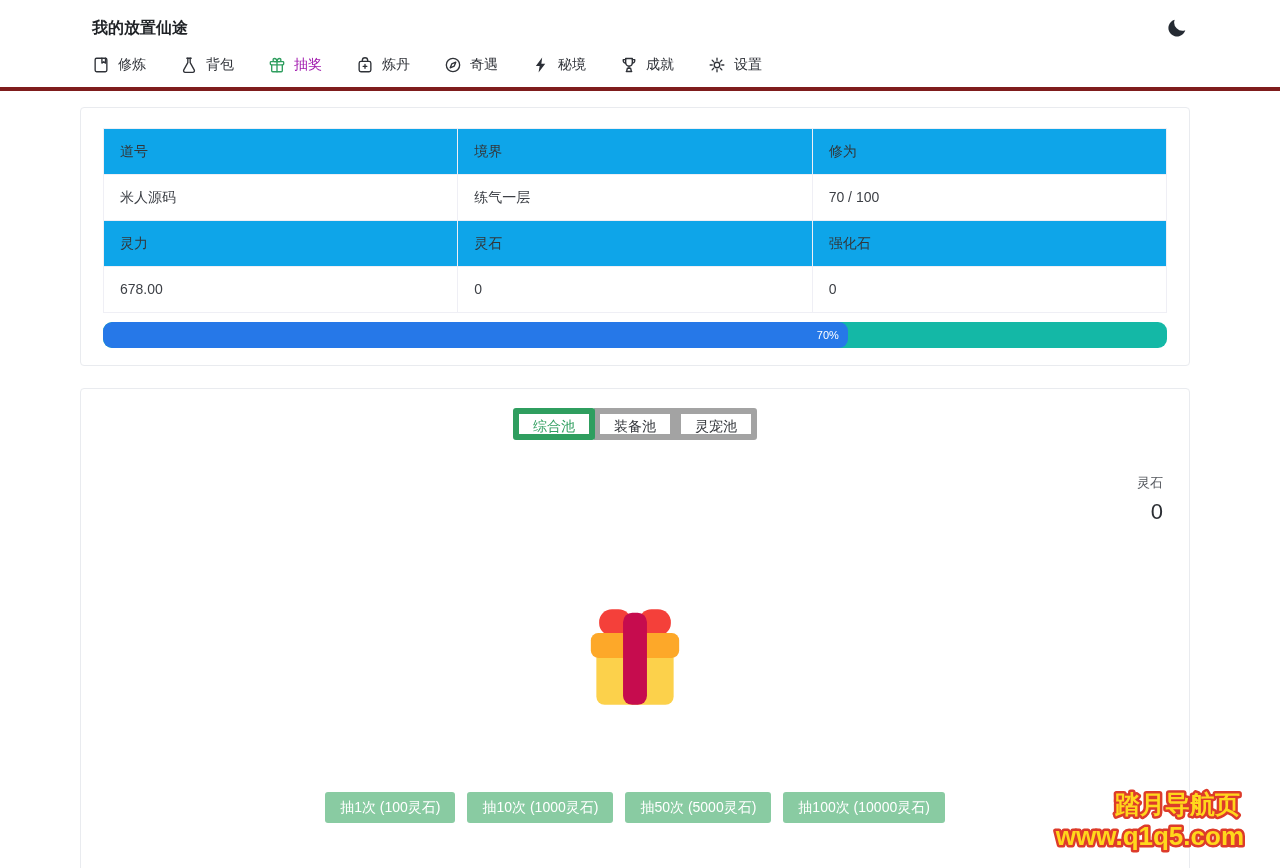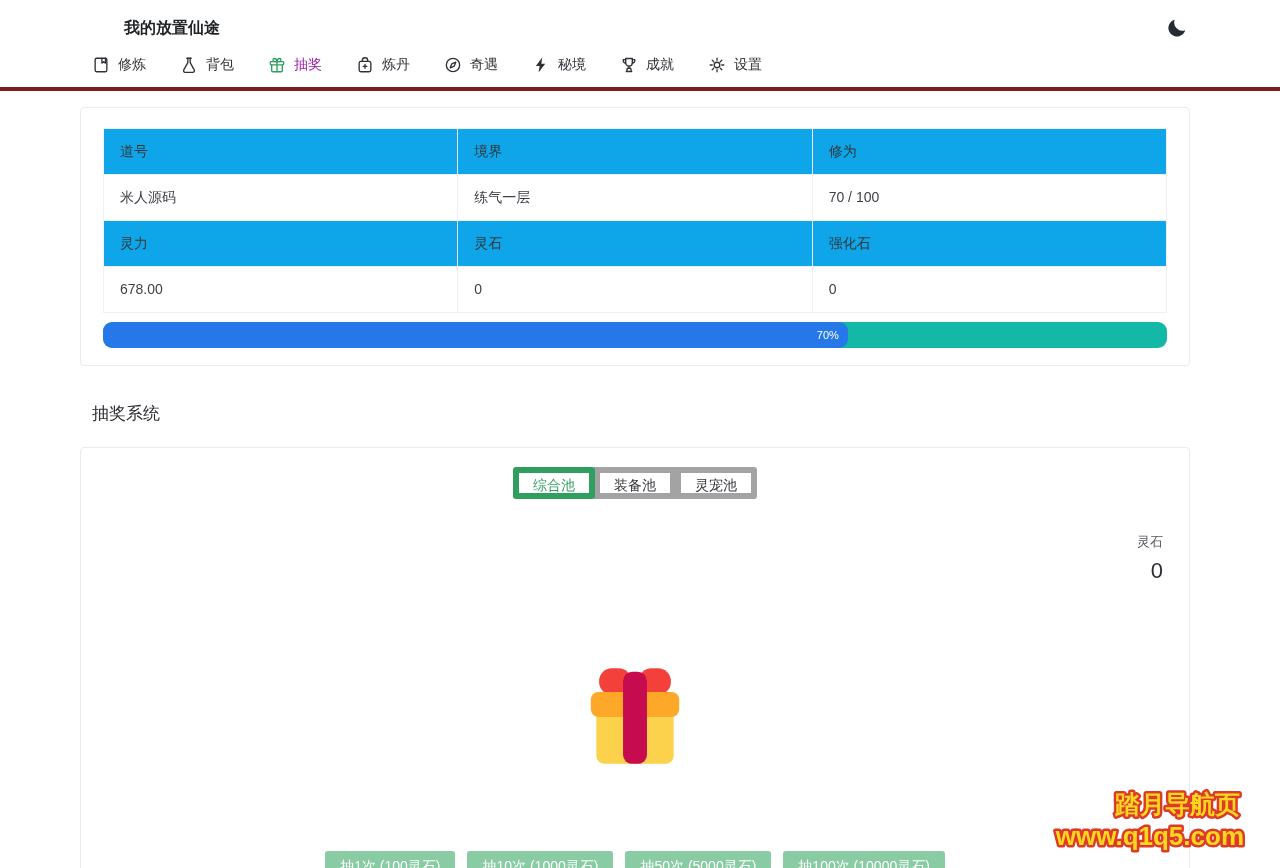--- a/index.html
+++ b/index.html
@@ -5,21 +5,21 @@
   * { box-sizing: border-box; }
   html, body {
     margin: 0; padding: 0;
     width: 1280px; height: 868px;
     overflow: hidden;
     background: #ffffff;
     font-family: "Liberation Sans", "DejaVu Sans", sans-serif;
     color: #2f3136;
   }
   
-  .app-header { padding-top: 18px; padding-left: 32px; }
+  .app-header { padding-top: 18px; }
   .app-title {
     margin-left: 92px;
     font-size: 16px;
     font-weight: 600;
     color: #1f2226;
   }
   .theme-toggle {
     position: absolute; top: 16px; right: 90px;
     width: 26px; height: 26px;
     border: none; background: transparent; cursor: pointer;
@@ -267,21 +267,20 @@
         </tr>
       </tbody>
     </table>
     <div class="progress-track">
       <div class="progress-fill" style="width: 70%;">
         <span>70%</span>
       </div>
     </div>
   </section>
 
-  <h2 class="section-title">抽奖系统</h2>
 
   <section class="card lottery">
     <div class="pool-tabs">
       <button class="pool-tab active">综合池</button>
       <button class="pool-tab">装备池</button>
       <button class="pool-tab">灵宠池</button>
     </div>
 
     <div class="currency-box">
       <div class="currency-label">灵石</div>

